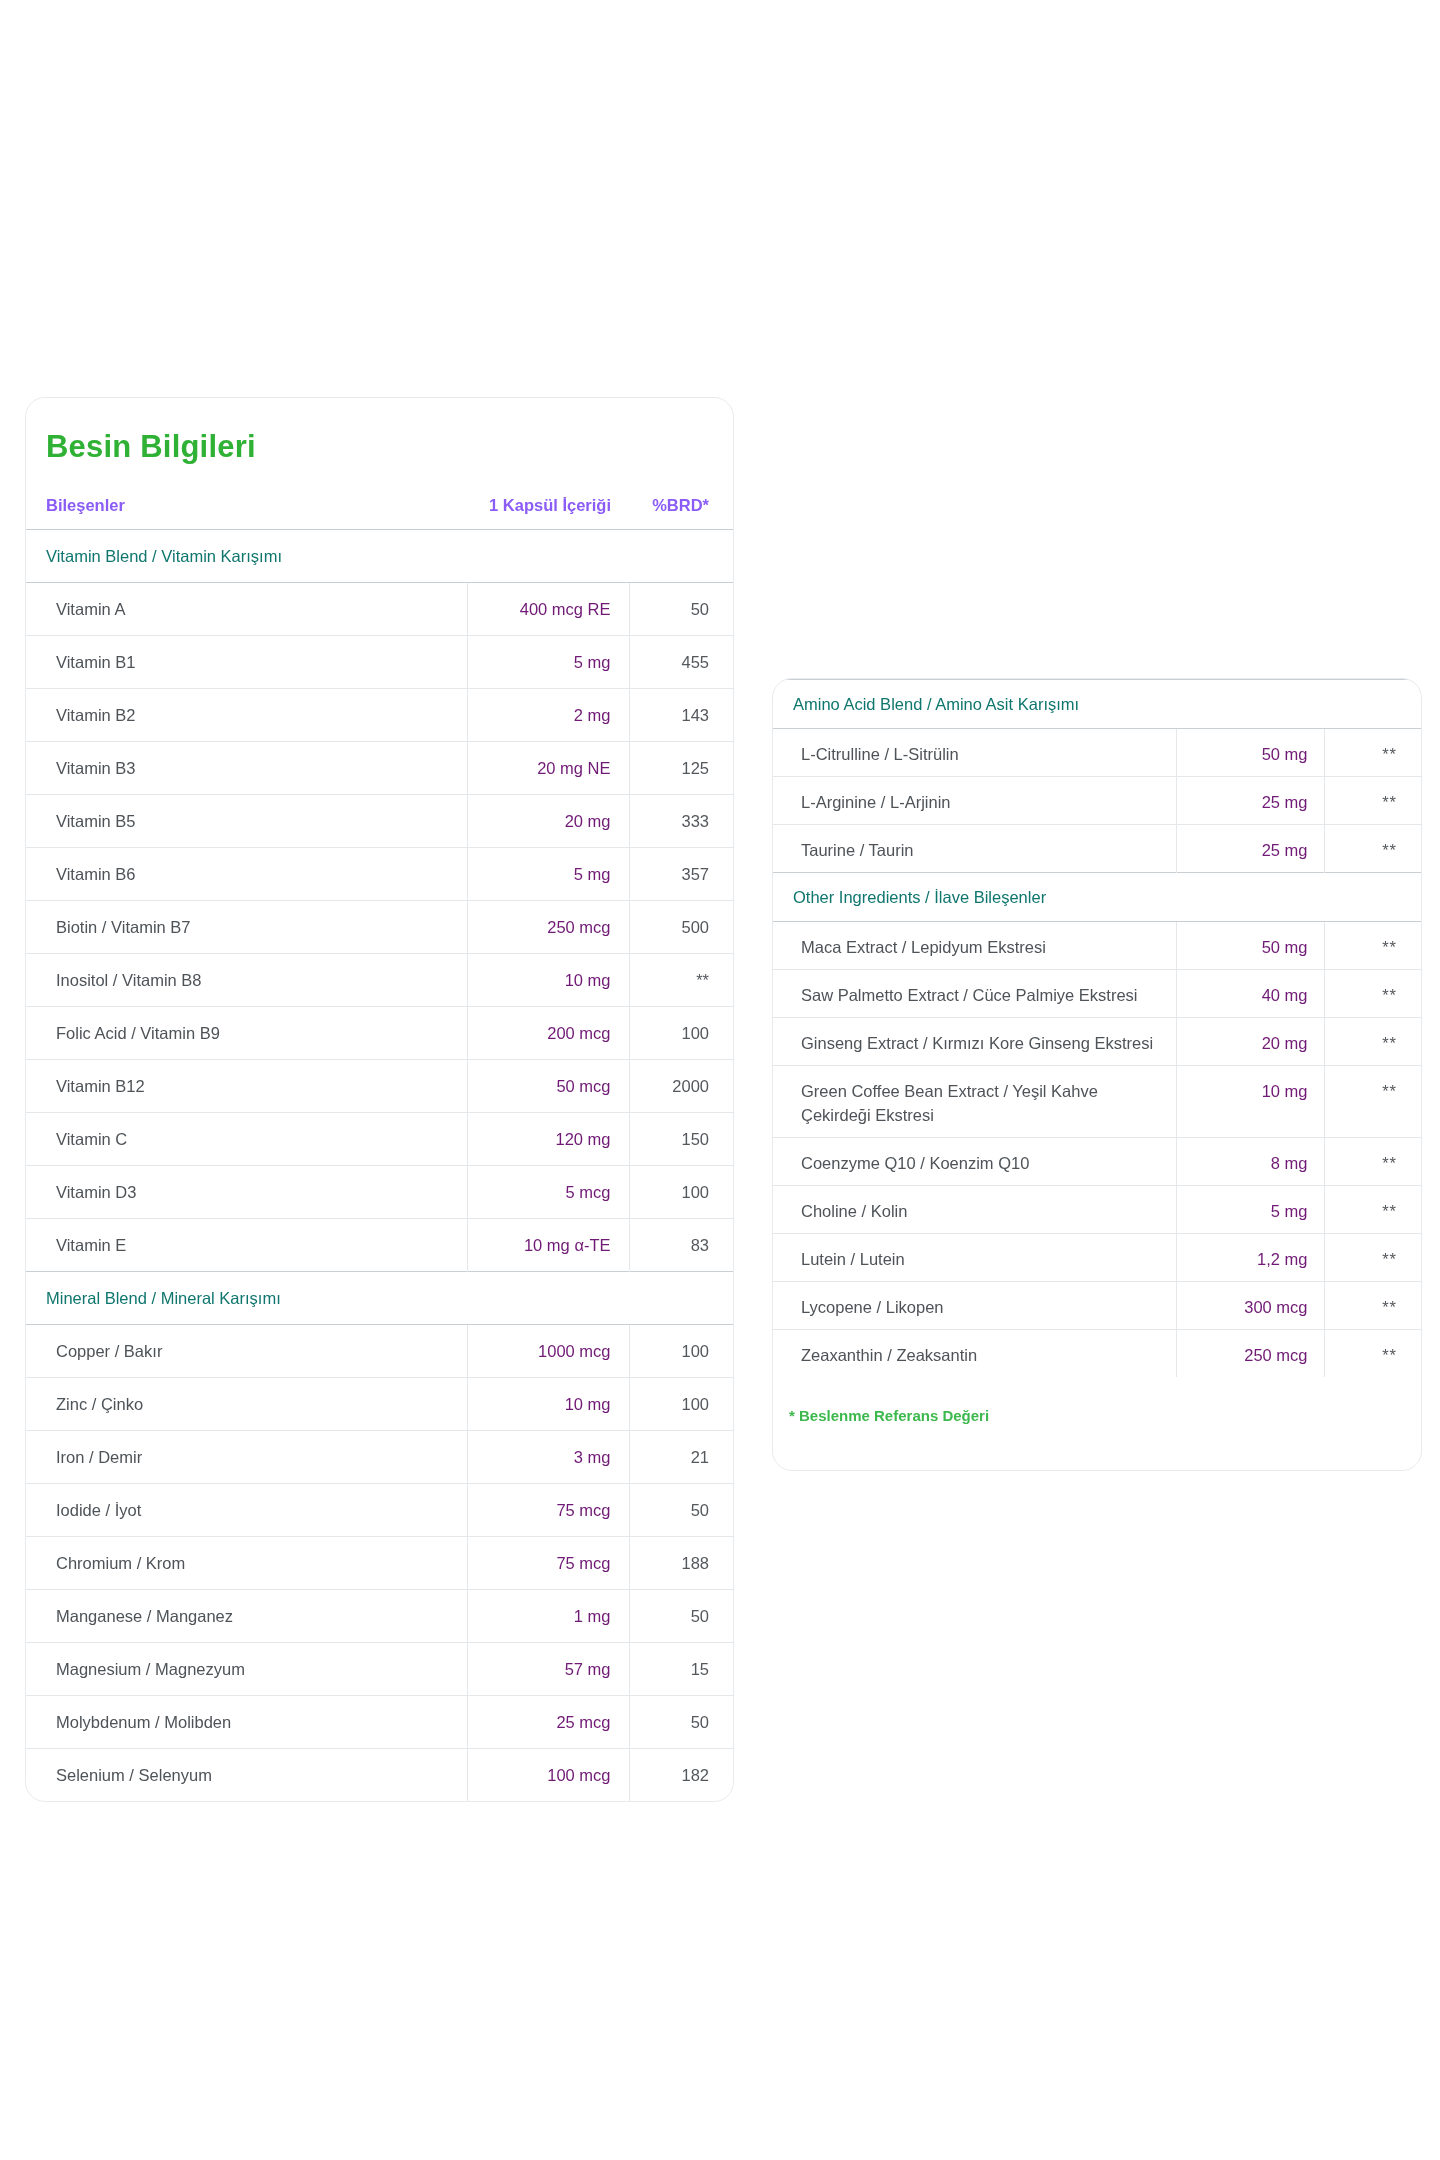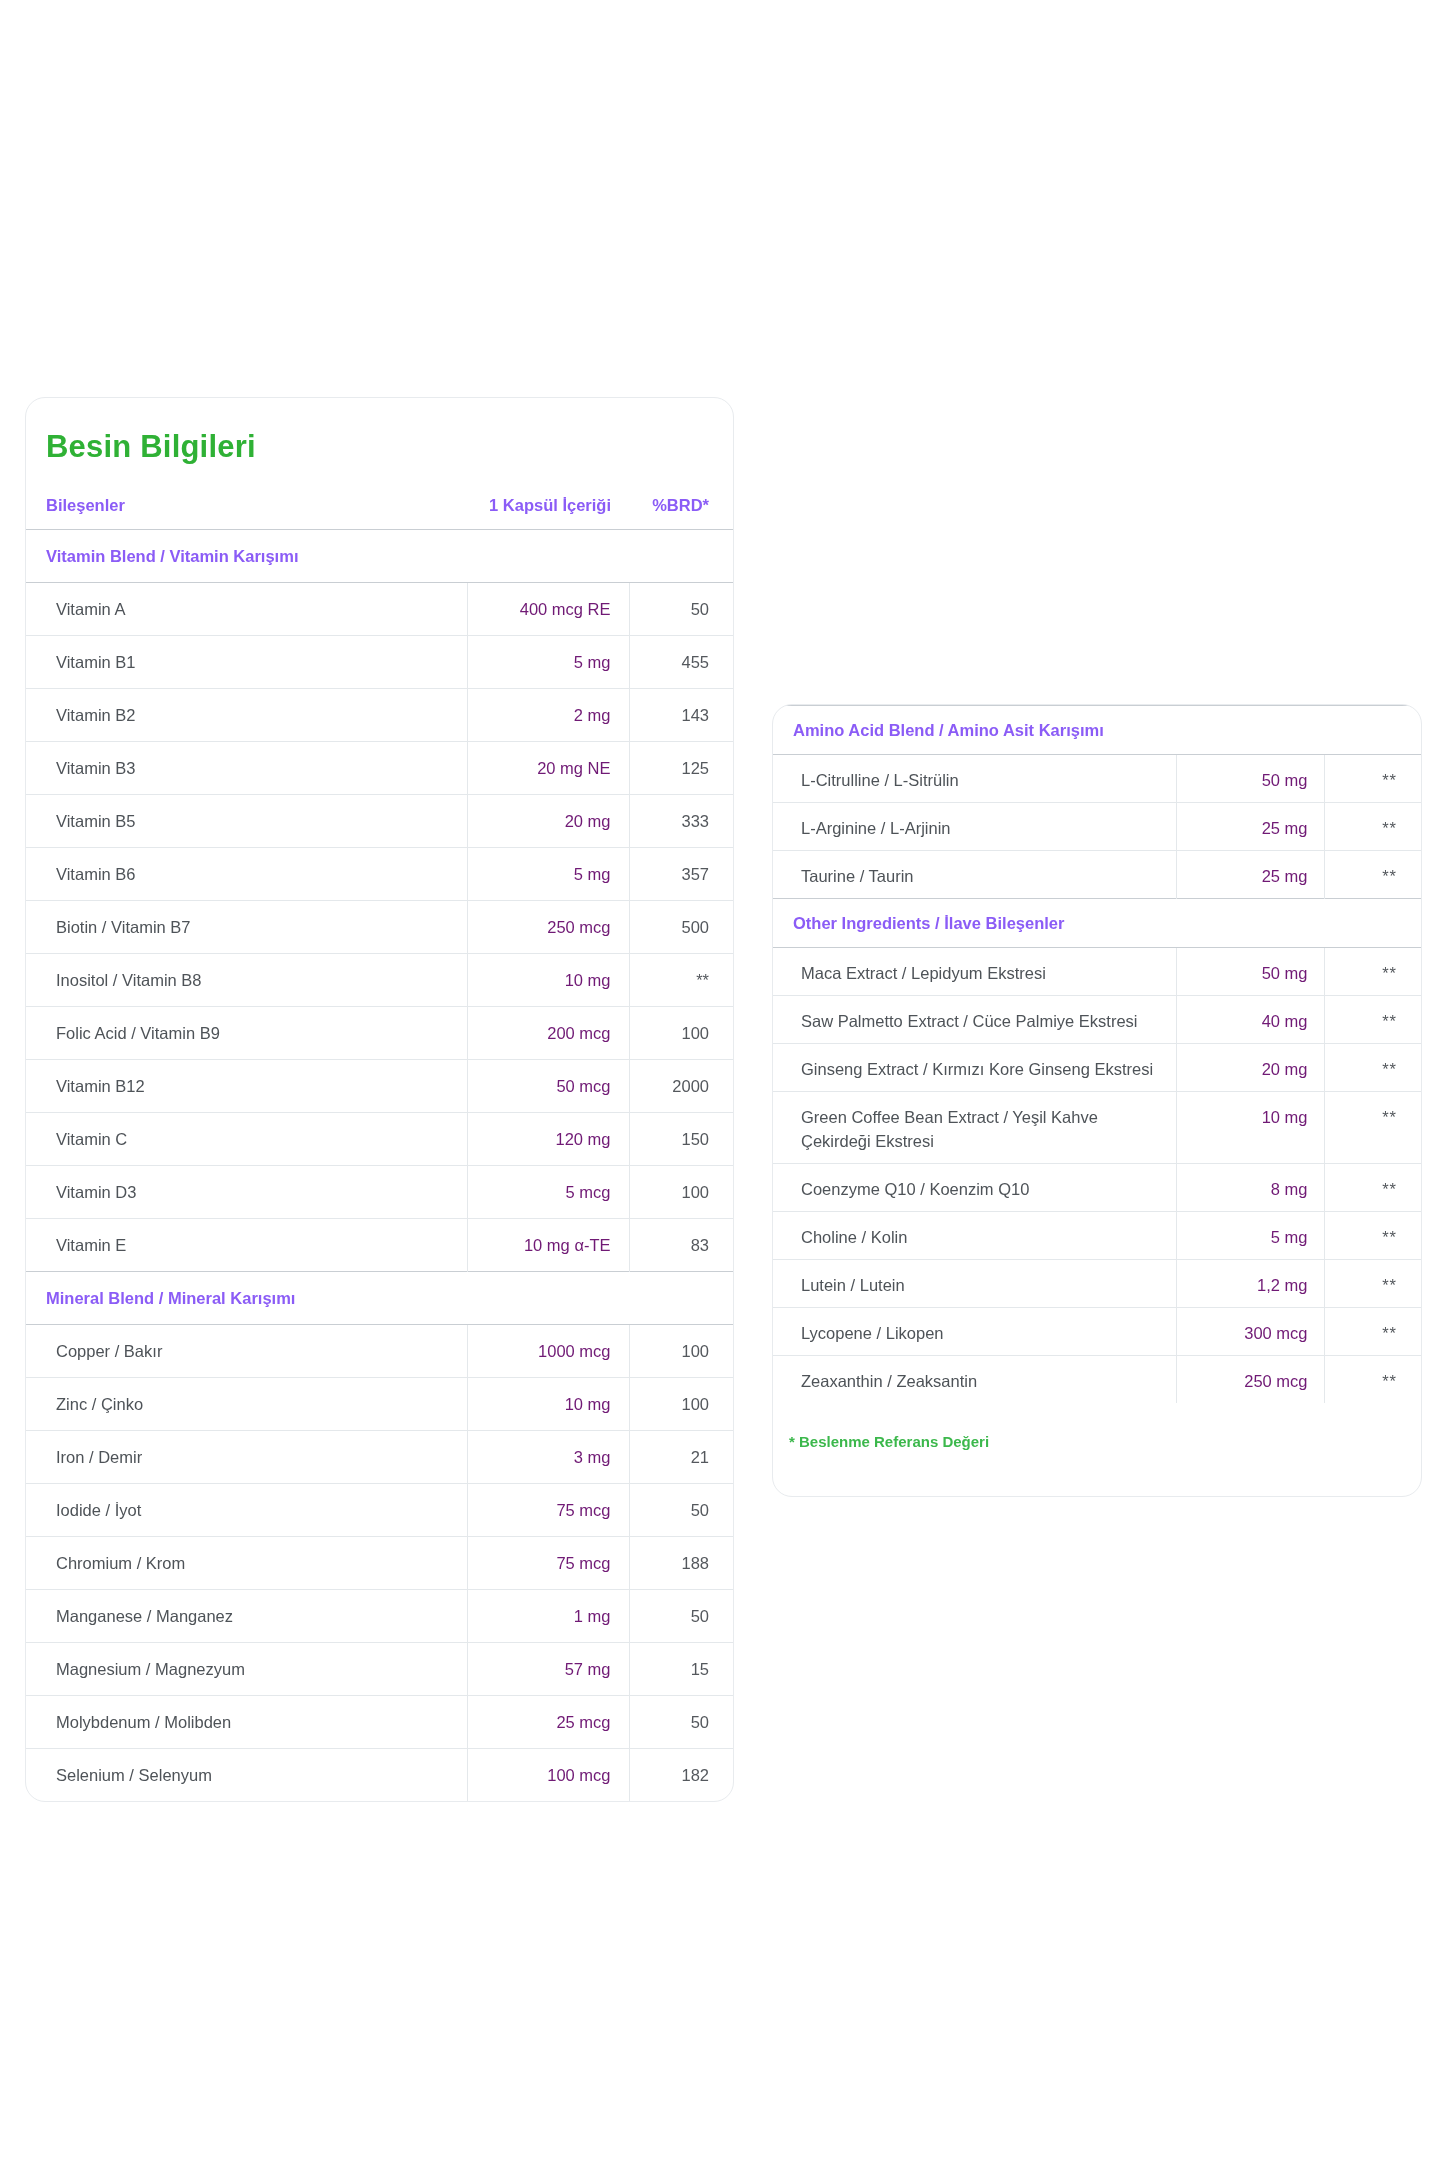--- a/index.html
+++ b/index.html
@@ -13,21 +13,21 @@
   }
   .card {
     position: absolute;
     background: #ffffff;
     border: 1px solid #e8ebee;
     border-radius: 20px;
     overflow: hidden;
     box-sizing: border-box;
   }
   .card-left  { left: 25px;  top: 397px; width: 709px; }
-  .card-right { left: 772px; top: 704px; width: 650px; height: 793px; }
+  .card-right { left: 772px; top: 678px; width: 650px; height: 793px; }
 
   .card-left h1 {
     margin: 30px 20px 16px 20px;
     font-size: 31px;
     line-height: 37px;
     font-weight: 700;
     letter-spacing: 0.2px;
     color: #2fb135;
   }
 
@@ -47,22 +47,22 @@
     text-align: left;
     padding: 13px 0 13px 20px;
     line-height: 22px;
     border-bottom: 1px solid #c9ced3;
     vertical-align: middle;
   }
   thead th.c-amt { text-align: right; padding: 13px 18px 13px 0; }
   thead th.c-brd { text-align: right; padding: 13px 24px 13px 0; }
 
   td.sec {
-    font-weight: 700;
-    color: #8b5cf6;
+    font-weight: 400;
+    color: #0f766e;
     padding: 15px 0 15px 20px;
     line-height: 22px;
     border-top: 1px solid #c9ced3;
     border-bottom: 1px solid #c9ced3;
   }
   .card-right td.sec { padding: 13px 0 13px 20px; }
   .card-right tbody:first-child tr:first-child td.sec { border-top: none; }
 
   tr.item td {
     border-top: 1px solid #e4e8eb;

